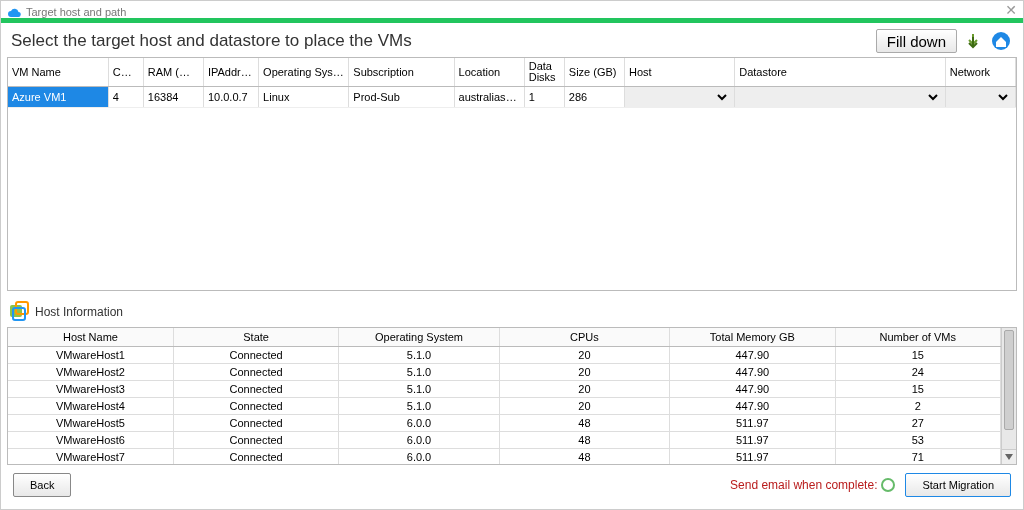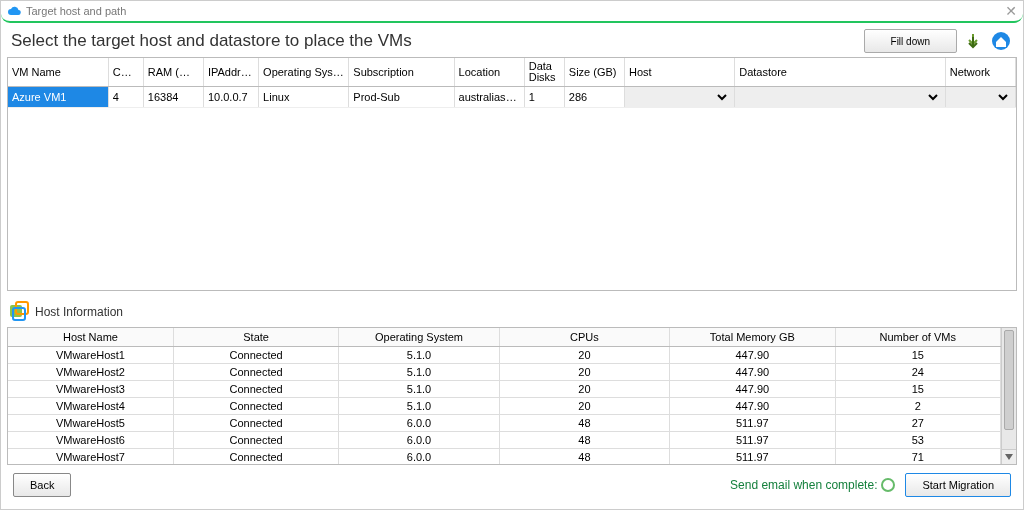--- a/index.html
+++ b/index.html
@@ -12,27 +12,26 @@
     width: 1024px;
     height: 510px;
     overflow: hidden;
     display: flex;
     flex-direction: column;
     border: 1px solid #ccc;
   }
   .titlebar {
     height: 22px;
     display: flex;
-    align-items: center;
+    align-items: flex-end;
     background: #fff;
     padding: 0 6px;
-    border-bottom: 2px solid #22c55e;
+    border-bottom: 5px solid #22c55e;
     color: #777;
     font-size: 11px;
-    border-radius: 9px;
   }
   .titlebar .cloud-icon { margin-right: 5px; display:flex; align-items:center;}
   .titlebar .spacer { flex:1; }
   .titlebar .close-icon { font-size:14px; color:#999; cursor:pointer; }
 
   .content {
     flex: 1;
     display: flex;
     flex-direction: column;
     padding: 4px 6px;
@@ -44,24 +43,24 @@
     align-items: center;
     padding: 2px 4px 4px 4px;
   }
   .instruction-row .instr-text {
     font-size: 17px;
     color: #333;
     flex: 1;
   }
   .btn-filldown {
     height: 24px;
-    padding: 0 26px;
+    padding: 0 10px;
     border: 1px solid #aaa;
     background: linear-gradient(#fff,#e8e8e8);
-    font-size: 10px;
+    font-size: 15px;
     cursor: pointer;
     border-radius: 2px;
   }
   .icon-btn {
     width: 24px; height:24px;
     margin-left:4px;
     display:flex; align-items:center; justify-content:center;
     cursor:pointer;
   }
 
@@ -179,21 +178,21 @@
     cursor:pointer;
     border-radius:2px;
   }
   .btn-primary { border-color:#1e88e5; }
   .footer .spacer { flex:1; }
   .chk-circle {
     width:14px; height:14px; border-radius:50%;
     border:2px solid #66bb6a; margin: 0 10px 0 4px;
     display:inline-block;
   }
-  .email-label { font-size:12px; color:#15803d; }
+  .email-label { font-size:12px; color:#b91c1c; }
 </style>
 </head>
 <body>
 
 <div class="titlebar">
   <span class="cloud-icon">
     <svg width="14" height="10" viewBox="0 0 14 10">
         <path d="M4 9a3 3 0 0 1 0-6 4 4 0 0 1 7.5 1A2.5 2.5 0 0 1 11 9H4z" fill="#2196f3"></path>
       </svg>
   </span>

